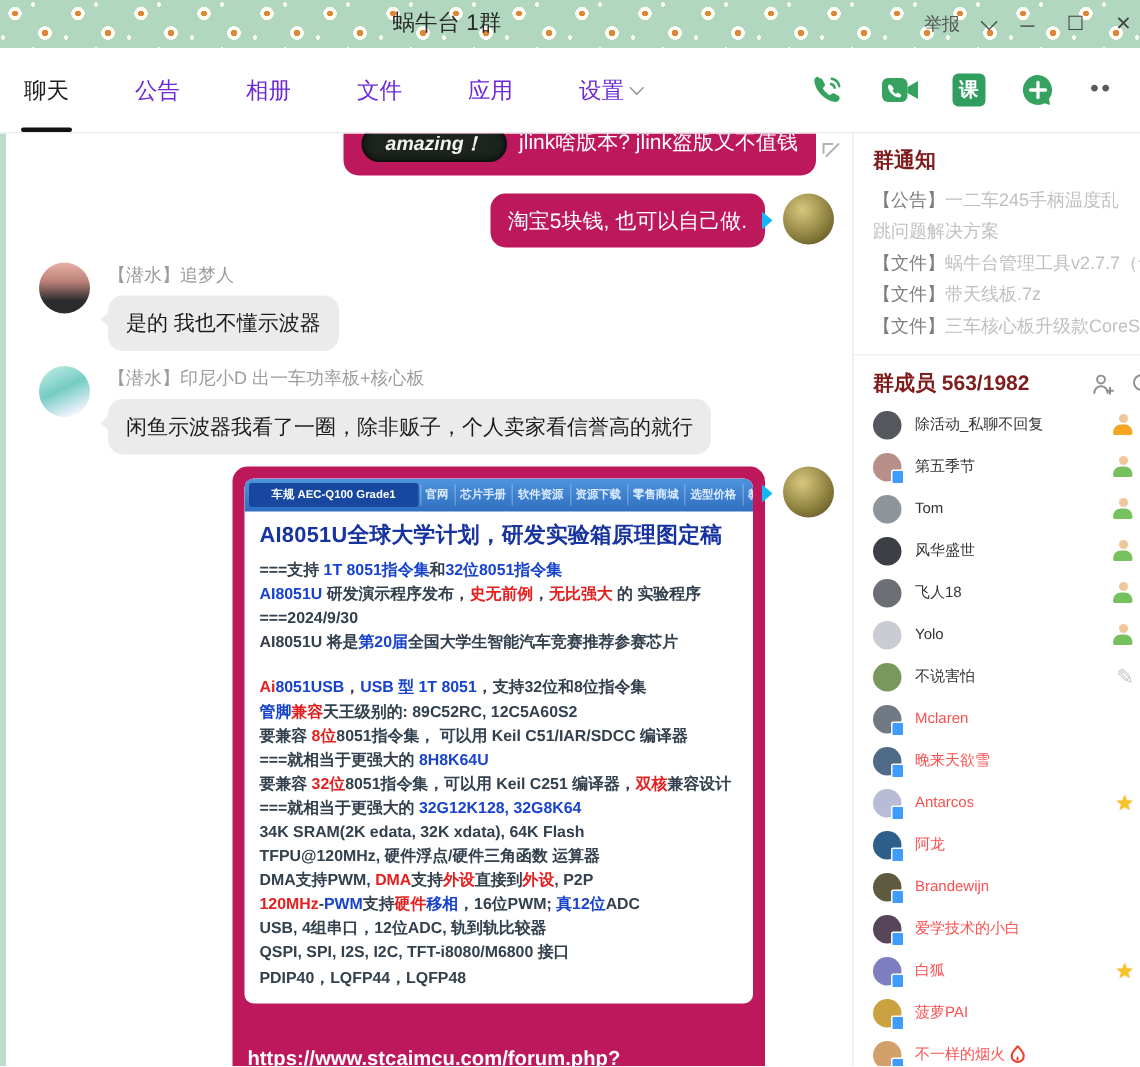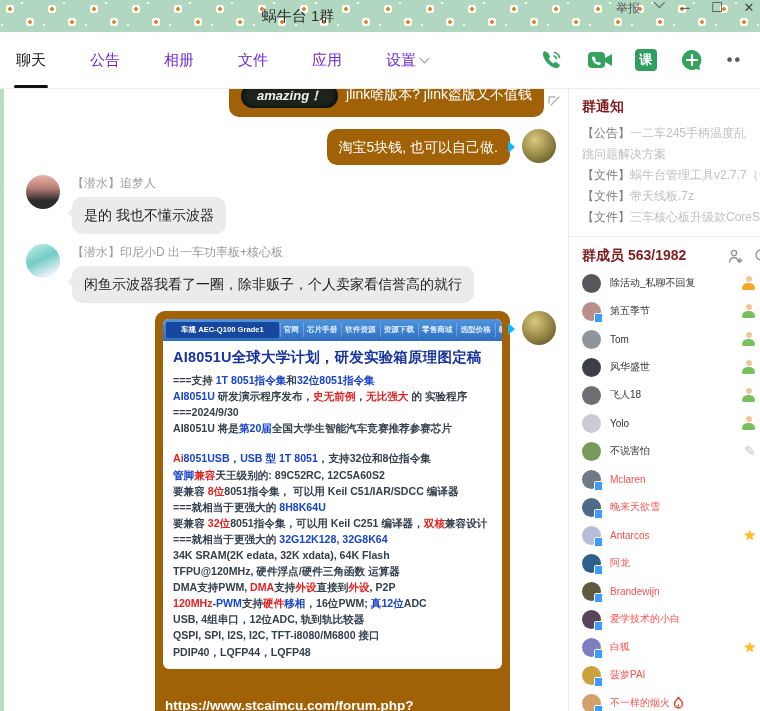--- a/index.html
+++ b/index.html
@@ -18,21 +18,21 @@
       radial-gradient(circle 4.5px at 30px 22px,#fdfdf6 99%,transparent),
       radial-gradient(circle 1.5px at 22px 3px,#f6f9ef 99%,transparent),
       radial-gradient(circle 1.5px at 2px 25px,#f6f9ef 99%,transparent);
     background-size:42px 30px;
   }
   .titlebar .title{
     position:absolute; left:0; right:0; top:0; height:32px; line-height:32px;
     text-align:center; transform:translateX(-82px);
     font-size:15px; color:#2b2b2b;
   }
-  .win-controls{ position:absolute; right:0; top:0; height:32px; display:flex; gap:14px; padding-right:2px; color:#4a4a4a;}
+  .win-controls{ position:absolute; right:0; top:0; height:32px; display:flex; align-items:center; gap:14px; padding-right:2px; color:#4a4a4a;}
   .report{ font-size:12px; color:#555; }
   .wc{ font-size:13px; width:18px; text-align:center; cursor:default; color:#444;}
   .chev{ width:8px; height:8px; border-right:1.5px solid #555; border-bottom:1.5px solid #555; transform:rotate(45deg) translateY(-2px); display:inline-block; }
 
   
   .tabbar{ height:57px; background:#fff; border-bottom:1px solid #ececec; display:flex; align-items:center; padding:0 14px; position:relative;}
   .tabs{ display:flex; gap:40px; align-items:center; }
   .tab{ font-size:15px; color:#6d28d9; position:relative; padding:18px 2px; cursor:pointer; display:flex; align-items:center; gap:5px;}
   .tab.active{ color:#1f1f1f; }
   .tab.active::after{ content:""; position:absolute; left:0; right:0; bottom:0; height:3px; background:#111; border-radius:2px;}
@@ -51,21 +51,21 @@
   .msg-row{ display:flex; align-items:flex-start; padding:0 12px; }
   .msg-row.out{ justify-content:flex-end; }
   .avatar{ width:34px; height:34px; border-radius:50%; flex:0 0 34px; cursor:pointer;}
   .av-self{ background:radial-gradient(circle at 38% 32%,#d9c87e,#8a7d3c 60%,#4c4420); }
   .av-a{ background:linear-gradient(180deg,#e8b3a6,#b97f77 38%,#2c2c2e 75%); }
   .av-b{ background:linear-gradient(155deg,#c9f0ea,#74ccc4 45%,#eef2fb 85%); }
   .in-col{ margin-left:12px; max-width:420px;}
   .in-name{ font-size:12px; color:#9c9c9c; margin-bottom:5px; }
   .bubble{ position:relative; border-radius:10px; padding:9px 12px; font-size:14px; line-height:1.35; }
   .bubble.gray{ background:#ebebeb; color:#1c1c1c; }
-  .bubble.blue{ background:#a16207; color:#fff; margin-right:12px; }
+  .bubble.blue{ background:#be185d; color:#fff; margin-right:12px; }
   .bubble.tail-r::after{ content:""; position:absolute; right:-5px; top:12px; border:6px solid transparent; border-left:7px solid #12b7f5; border-right:0;}
   .bubble.gray.tail-l::after{ content:""; position:absolute; left:-5px; top:10px; border:6px solid transparent; border-right:7px solid #ebebeb; border-left:0;}
   .emote-pill{ display:inline-block; background:#1c241d; color:#f2f2ec; border-radius:14px; padding:3px 16px; font-size:13px; font-weight:bold; font-style:italic; margin-right:8px; vertical-align:middle; box-shadow:inset 0 0 6px #000;}
 
   
   .poster{ width:339px; background:#fff; border-radius:6px; overflow:hidden; cursor:pointer;}
   .poster-nav{ background:linear-gradient(180deg,#4e94de,#2f6fc0); display:flex; align-items:center; padding:3px 3px; gap:1px; white-space:nowrap; overflow:hidden;}
   .pnav{ color:#dcebff; font-size:7.6px; font-weight:bold; padding:2px 3px; border-left:1px solid rgba(255,255,255,.25);}
   .pnav:first-child{ background:#17479e; color:#fff; border-radius:2px; border-left:none; padding:3px 15px;}
   .poster-body{ padding:7px 10px 9px; font-weight:bold; }

